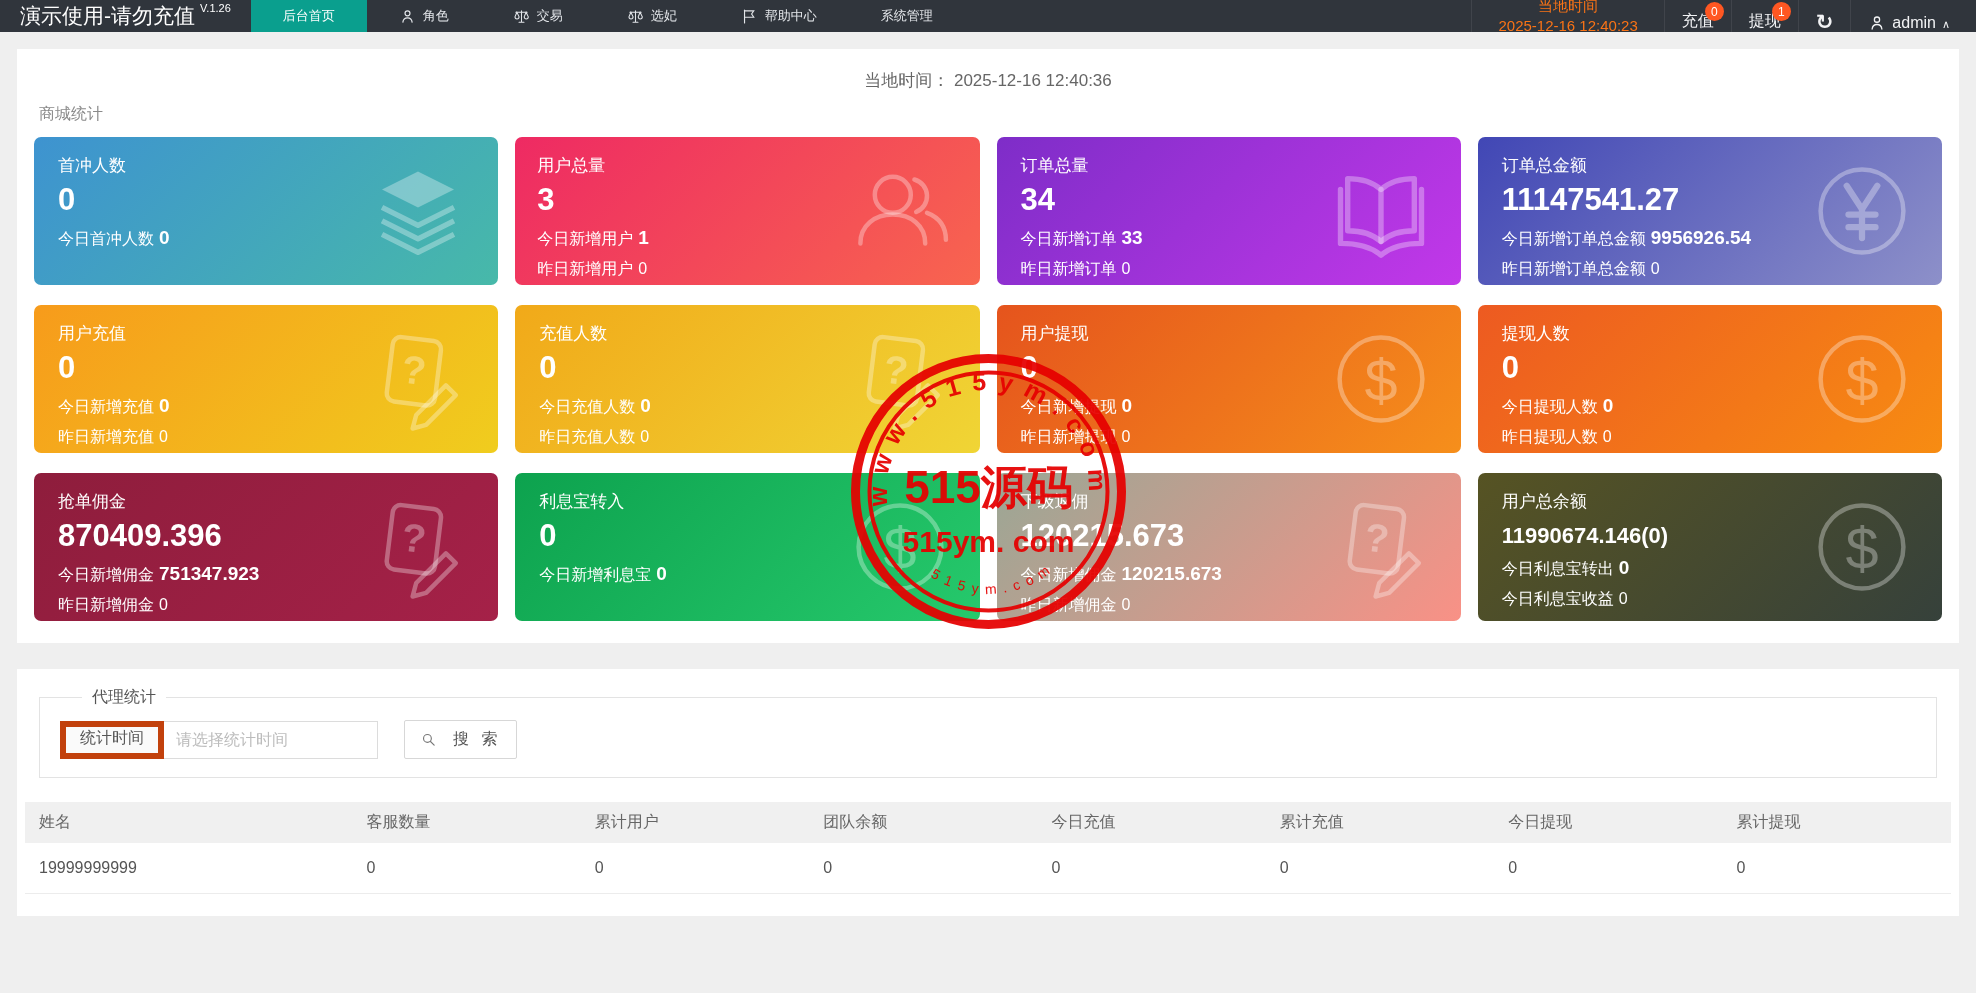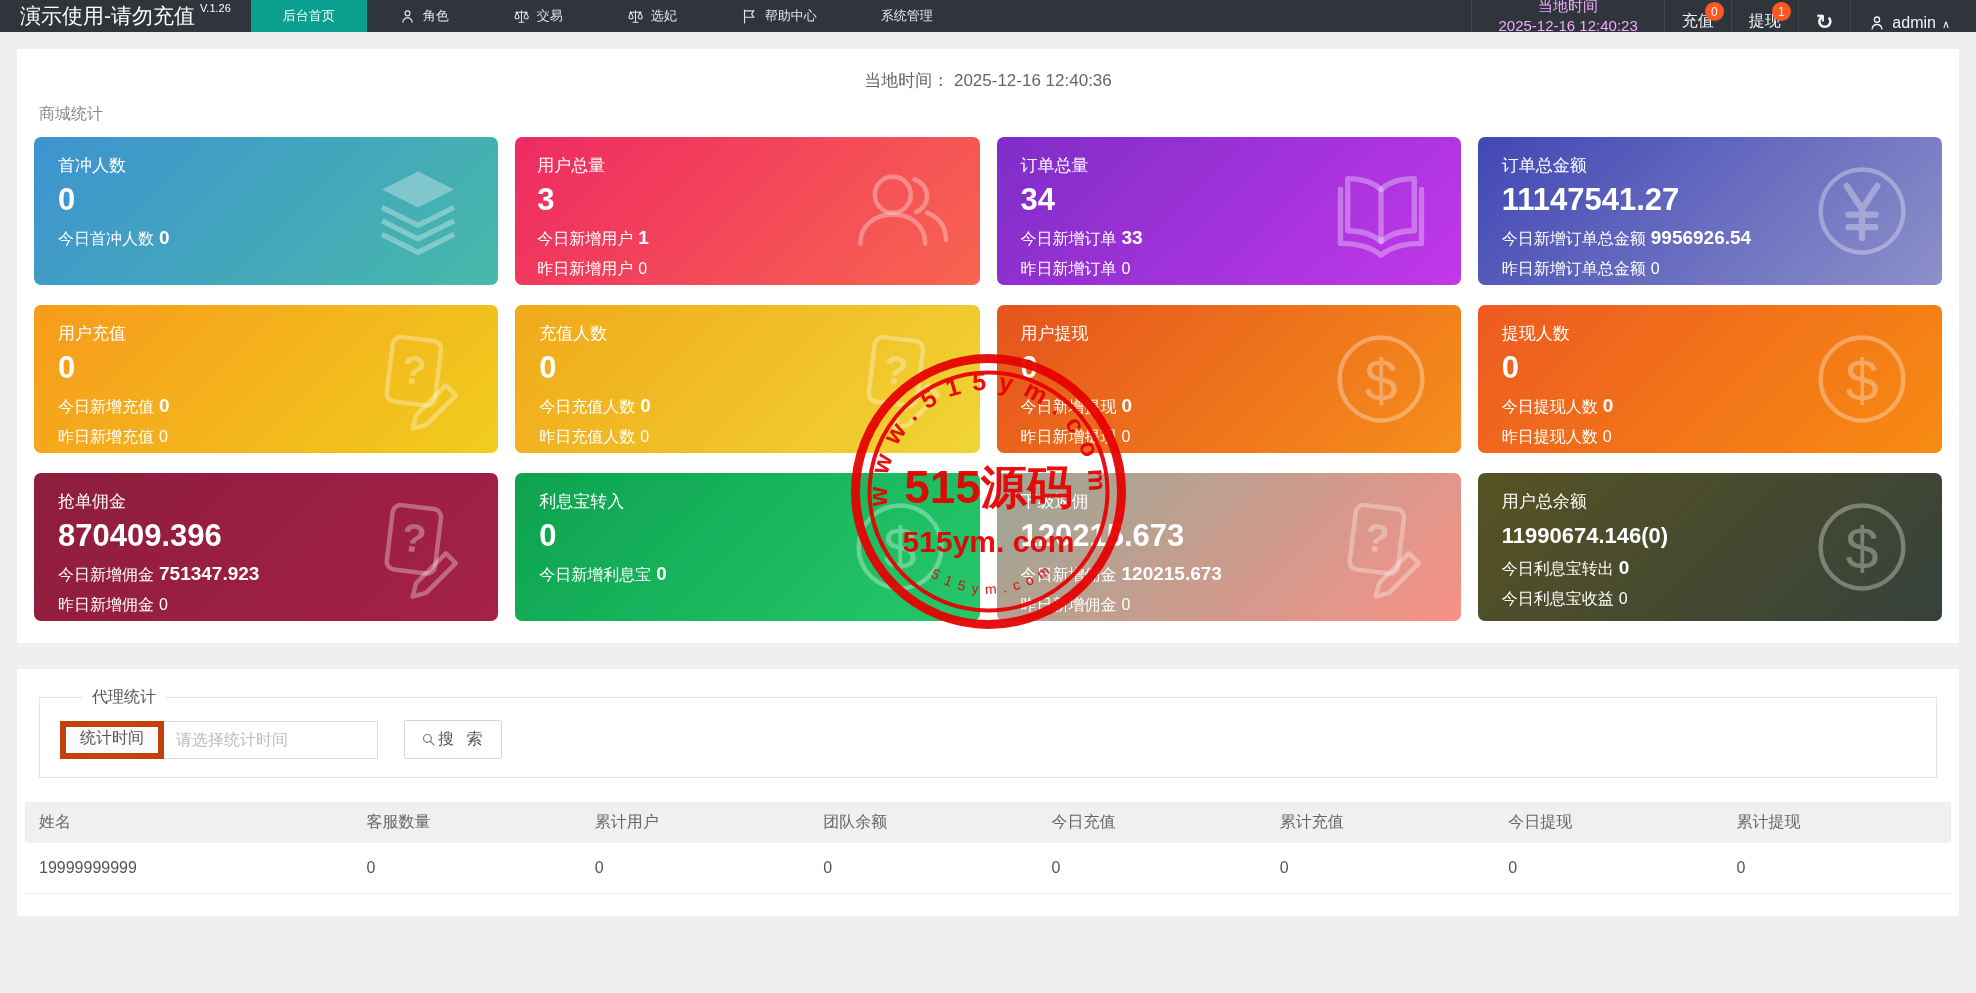--- a/index.html
+++ b/index.html
@@ -13,21 +13,21 @@
   .topbar{height:32px;background:#30353c;display:flex;align-items:stretch;color:#fff}
   .brand{display:flex;align-items:center;padding:0 20px;font-size:21px;white-space:nowrap}
   .brand .ver{font-size:11px;margin-left:5px;transform:translateY(-8px);color:#fff}
   .nav{display:flex;align-items:stretch}
   .nav-item{display:flex;align-items:center;gap:7px;padding:0 32px;font-size:13px;color:#e3e6ea;cursor:pointer;white-space:nowrap}
   .nav-item.active{background:#0a9f8e;color:#fff}
   .nav-ico{display:flex;align-items:center}
   .nav-ico svg{width:17px;height:17px;display:block}
   .tb-right{margin-left:auto;display:flex;align-items:stretch}
   .tb-time{display:flex;flex-direction:column;justify-content:center;align-items:center;
-    padding:0 26px;font-size:15px;line-height:20px;color:#f0abfc;
+    padding:0 26px;font-size:15px;line-height:20px;color:#f97316;
     border-left:1px solid rgba(255,255,255,.08)}
   .tb-item{position:relative;display:flex;align-items:flex-end;gap:6px;padding:0 17px;font-size:16px;
     border-left:1px solid rgba(255,255,255,.08);cursor:pointer;color:#f2f3f5;white-space:nowrap}
   .tb-item:last-child{padding-right:26px}
   .badge{position:absolute;top:2px;right:7px;min-width:19px;height:19px;border-radius:10px;
     background:#ff5722;color:#fff;font-size:12px;display:flex;align-items:center;justify-content:center;padding:0 5px}
   .refresh-glyph{font-size:21px;font-weight:bold;line-height:1}
   .tb-user-ico svg{width:18px;height:18px;display:block}
   .caret{font-size:11px;transform:translateY(-1px)}
   
@@ -48,21 +48,21 @@
   .sc-icon svg{width:100%;height:100%;display:block}
   
   .panel2{margin-top:26px;padding:18px 8px 22px}
   .agent-fieldset{border:1px solid #e3e3e3;margin:0 14px;padding:12px 20px 18px}
   .agent-fieldset legend{font-size:16px;color:#555;padding:0 10px;margin-left:22px}
   .search-row{display:flex;align-items:center}
   .input-group{display:flex;align-items:stretch}
   .ig-label{border:6px solid #c2410c;background:#fafafa;padding:1px 14px;font-size:16px;color:#555;white-space:nowrap}
   .ig-input{border:1px solid #dcdcdc;border-left:none;padding:9px 12px;font-size:16px;width:214px;color:#333;outline:none;background:#fff}
   .ig-input::placeholder{color:#bcbcbc}
-  .search-btn{margin-left:26px;display:flex;align-items:center;gap:1px;border:1px solid #d7d7d7;
+  .search-btn{margin-left:26px;display:flex;align-items:center;gap:16px;border:1px solid #d7d7d7;
     background:#fff;padding:8px 15px;font-size:16px;color:#555;letter-spacing:4px;cursor:pointer;border-radius:2px}
   .search-btn svg{width:17px;height:17px;color:#777}
   .agent-table{width:100%;border-collapse:collapse;margin-top:24px;font-size:16px;table-layout:fixed}
   .agent-table th{background:#f0f0f0;color:#666;font-weight:normal;text-align:left;padding:10px 14px}
   .agent-table th:first-child,.agent-table td:first-child{width:17%}
   .agent-table td{color:#555;padding:16px 14px;border-bottom:1px solid #ececec;background:#fff}
   
   .watermark{position:absolute;left:847px;top:350px;width:283px;height:283px;pointer-events:none;opacity:.93;z-index:50}
   .watermark svg{width:100%;height:100%;display:block}
 </style>

